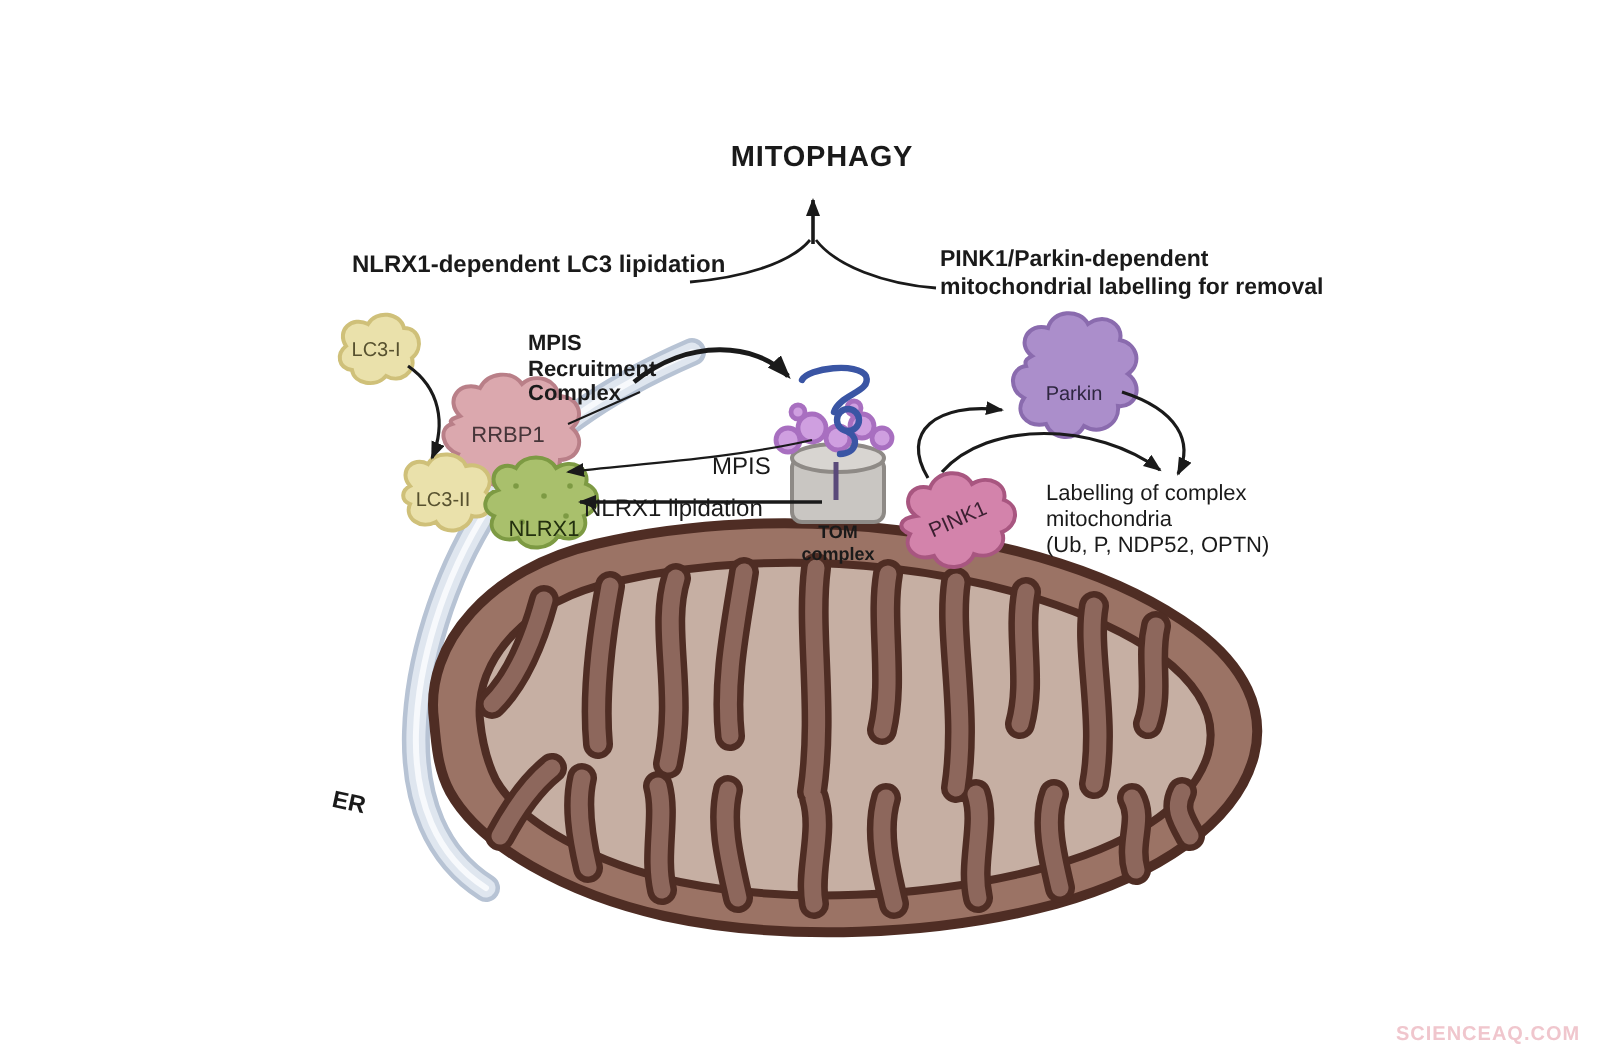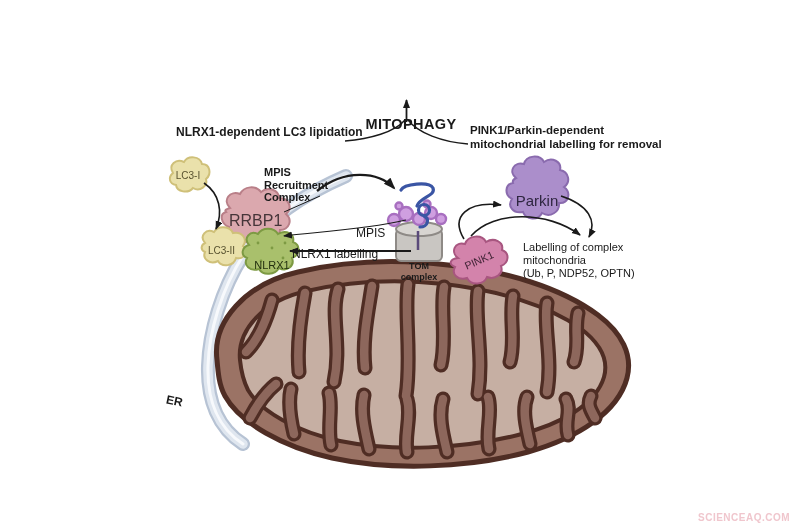--- a/index.html
+++ b/index.html
@@ -125,50 +125,50 @@
       <path class="arrow" d="M406,220 C362,230 316,232 284,236" stroke-width="1.1" marker-end="url(#ah)"></path>
 
       <path class="arrow" d="M411,251 L290,251" stroke-width="1.8" marker-end="url(#ah)"></path>
 
       <path class="arrow" d="M464,239 C450,216 468,201 501,205" stroke-width="1.6" marker-end="url(#ah)"></path>
       <path class="arrow" d="M471,236 C494,210 548,211 580,235" stroke-width="1.6" marker-end="url(#ah)"></path>
       <path class="arrow" d="M561,196 C589,205 597,221 589,237" stroke-width="1.6" marker-end="url(#ah)"></path>
     </g>
   </svg>
 
-  <div class="lbl bold center" style="left:361px;top:71px;width:100px;font-size:14.5px;letter-spacing:0.4px;margin-top:45px;">MITOPHAGY</div>
+  <div class="lbl bold center" style="left:361px;top:71px;width:100px;font-size:14.5px;letter-spacing:0.4px;">MITOPHAGY</div>
 
   <div class="lbl bold" style="left:176px;top:126px;font-size:12px;">NLRX1-dependent LC3 lipidation</div>
 
   <div class="lbl bold pre" style="left:470px;top:124px;font-size:11.5px;line-height:13.5px;">PINK1/Parkin-dependent
 mitochondrial labelling for removal</div>
 
   <div class="lbl bold pre" style="left:264px;top:166px;font-size:11px;line-height:12.5px;">MPIS
 Recruitment
 Complex</div>
 
   <div class="lbl" style="left:356px;top:227px;font-size:12px;">MPIS</div>
 
-  <div class="lbl" style="left:292px;top:248px;font-size:12px;">NLRX1 labelling</div>
+  <div class="lbl" style="left:292px;top:248px;font-size:12px;">NLRX1 lipidation</div>
 
   <div class="lbl pre" style="left:523px;top:241px;font-size:11px;line-height:13px;">Labelling of complex
 mitochondria
 (Ub, P, NDP52, OPTN)</div>
 
   <div class="lbl bold" style="left:166px;top:395px;font-size:12px;transform:rotate(12deg);">ER</div>
 
   <div class="lbl center" style="left:169px;top:170px;width:38px;font-size:10px;color:#57512f;">LC3-I</div>
 
-  <div class="lbl center" style="left:229px;top:212px;width:50px;font-size:16px;color:#463539;">RRBP1</div>
+  <div class="lbl center" style="left:229px;top:212px;width:50px;font-size:11px;color:#463539;">RRBP1</div>
 
   <div class="lbl center" style="left:199px;top:245px;width:45px;font-size:10px;color:#57512f;">LC3-II</div>
 
   <div class="lbl center" style="left:246px;top:259px;width:52px;font-size:11px;color:#23300f;">NLRX1</div>
 
-  <div class="lbl center" style="left:512px;top:192px;width:50px;font-size:15px;color:#2e2640;">Parkin</div>
+  <div class="lbl center" style="left:512px;top:192px;width:50px;font-size:10px;color:#2e2640;">Parkin</div>
 
   <div class="lbl center" style="left:456px;top:254px;width:46px;font-size:10.5px;color:#3a1f30;transform:rotate(-24deg);">PINK1</div>
 
   <div class="lbl bold center pre" style="left:394px;top:232px;width:50px;font-size:9px;line-height:10.5px;margin-top:29px;">TOM
 complex</div>
 
   <div class="lbl" style="left:698px;top:512px;font-size:10px;letter-spacing:0.5px;color:#f0c6cd;font-weight:bold;">SCIENCEAQ.COM</div>
 
 </div>
 

